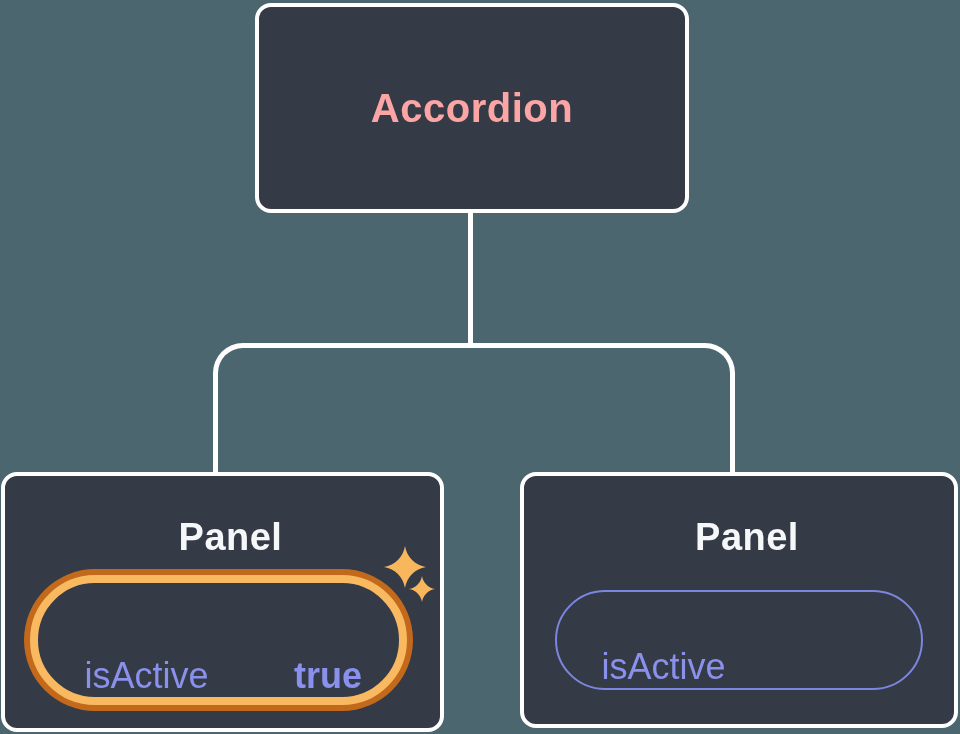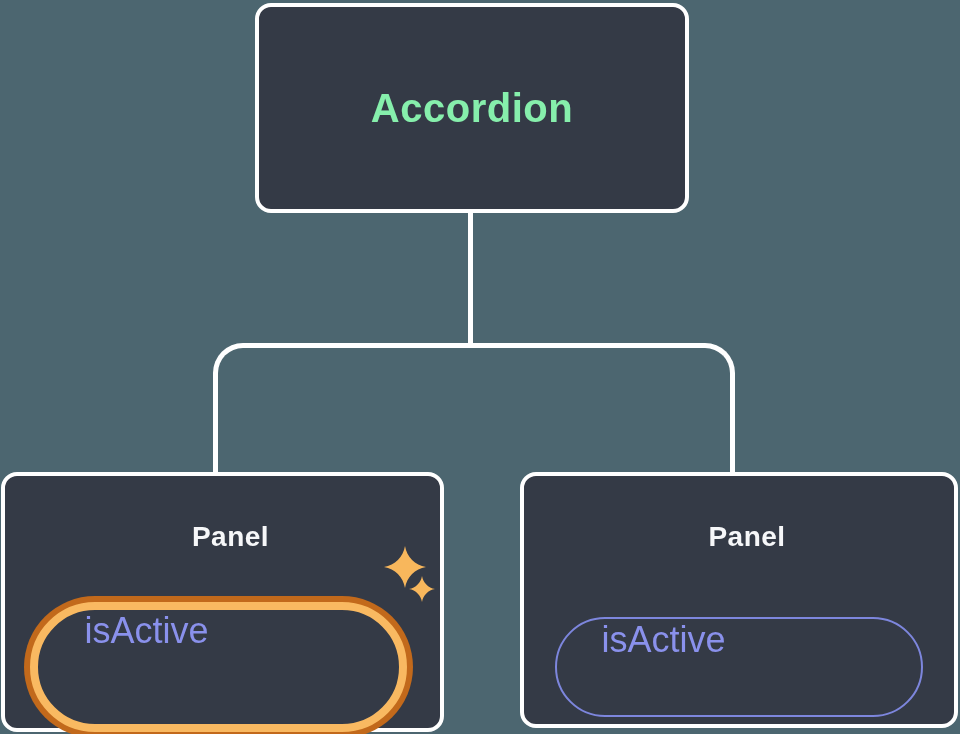--- a/index.html
+++ b/index.html
@@ -18,21 +18,21 @@
     position: absolute;
     background: #343A46;
     border: 4px solid #FFFFFF;
     border-radius: 16px;
   }
   #accordion-node {
     left: 255px; top: 3px; width: 434px; height: 210px;
     display: flex; align-items: center; justify-content: center;
   }
   .node-title {
-    color: #86efac;
+    color: #fca5a5;
     font-size: 40px;
     font-weight: 600;
     letter-spacing: 0.5px;
   }
 
   
   #connector-vertical {
     position: absolute;
     left: 468px; top: 211px;
     width: 5px; height: 134px;
@@ -49,34 +49,33 @@
   }
 
   
   #panel-node-active  { left: 1px;   top: 472px; width: 443px; height: 260px; }
   #panel-node-inactive{ left: 520px; top: 472px; width: 438px; height: 256px; }
   .panel-title {
     position: absolute;
     left: 16px; right: 0; top: 42px;
     text-align: center;
     color: #F6F7F9;
-    font-size: 28px;
+    font-size: 38px;
     font-weight: 600;
     letter-spacing: 0.5px;
     line-height: 38px;
   }
 
   
   .state-pill {
     position: absolute;
     border-radius: 999px;
     display: flex;
-    align-items: flex-start;
+    align-items: flex-end;
     overflow: hidden;
-    margin-top: 27px;
   }
   #state-pill-active {
     left: 25px; top: 99px;
     width: 377px; height: 130px;
     background: #343A46;
     border: 8px solid #F9B961;
     box-shadow: 0 0 0 6px #C2691B;
   }
   #state-pill-inactive {
     left: 31px; top: 114px;
@@ -118,20 +117,23 @@
   <div id="connector-branch"></div>
 
   <div class="node" id="panel-node-active">
     <div class="panel-title">Panel</div>
 
     <div class="state-pill" id="state-pill-active">
       <div class="pill-cell key-cell">
         <span>isActive</span>
       </div>
       <div class="pill-divider divider-gold"></div>
+      <div class="pill-cell value-cell">
+        <span class="value-bold">true</span>
+      </div>
     </div>
 
     <div id="sparkles-icon">
       <svg class="sparkle sparkle-large" viewBox="0 0 40 40">
         <path d="M20 0 C21.8 10.5 29.5 18.2 40 20 C29.5 21.8 21.8 29.5 20 40 C18.2 29.5 10.5 21.8 0 20 C10.5 18.2 18.2 10.5 20 0 Z" fill="#F8B75C"></path>
       </svg>
       <svg class="sparkle sparkle-small" viewBox="0 0 40 40">
         <path d="M20 0 C21.8 10.5 29.5 18.2 40 20 C29.5 21.8 21.8 29.5 20 40 C18.2 29.5 10.5 21.8 0 20 C10.5 18.2 18.2 10.5 20 0 Z" fill="#F8B75C"></path>
       </svg>
     </div>

